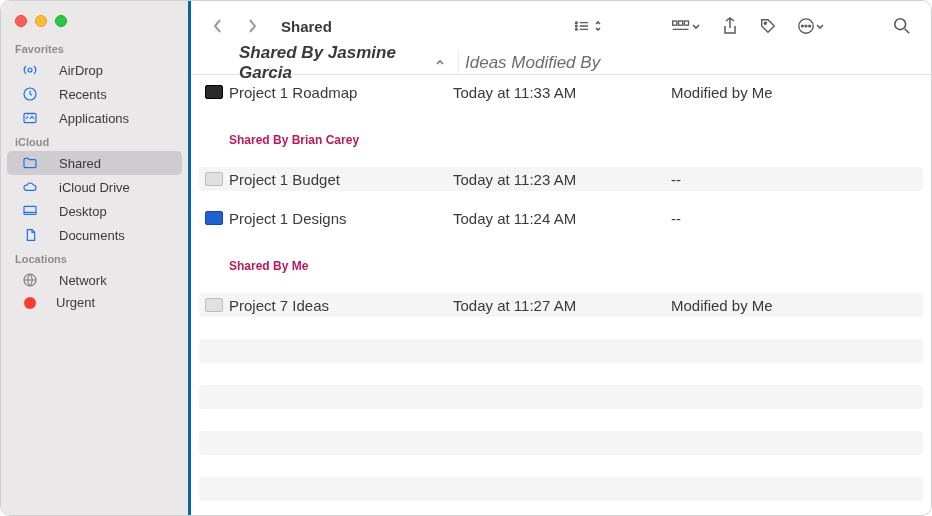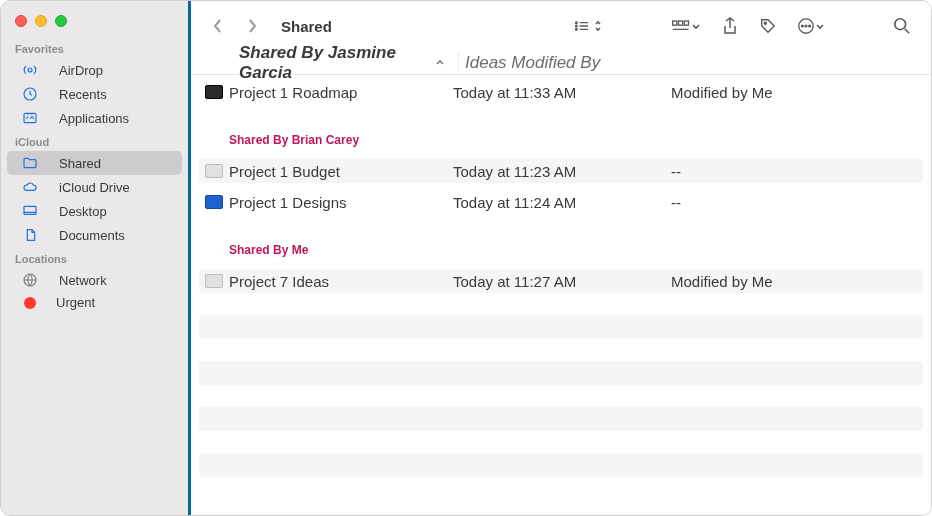--- a/index.html
+++ b/index.html
@@ -143,21 +143,21 @@
   font-weight: 600;
   color: #be185d;
   padding: 10px 0 4px 38px;
 }
 .row {
   display: flex;
   align-items: center;
   height: 22px;
   padding-left: 14px;
 }
-.row.stripe { background: #f5f5f5; border-radius: 4px; margin: 8px 8px; padding-left: 6px; height: 24px; }
+.row.stripe { background: #f5f5f5; border-radius: 4px; margin: 16px 8px; padding-left: 6px; height: 24px; }
 .file-icon {
   width: 18px; height: 14px;
   margin-right: 6px;
   border-radius: 2px;
   background: #e0e0e0;
   border: 1px solid #bdbdbd;
   flex-shrink: 0;
 }
 .file-icon.dark { background: #2b2b2b; border-color: #000; }
 .file-icon.blue { background: #1e62d0; border-color: #1348a0; }

